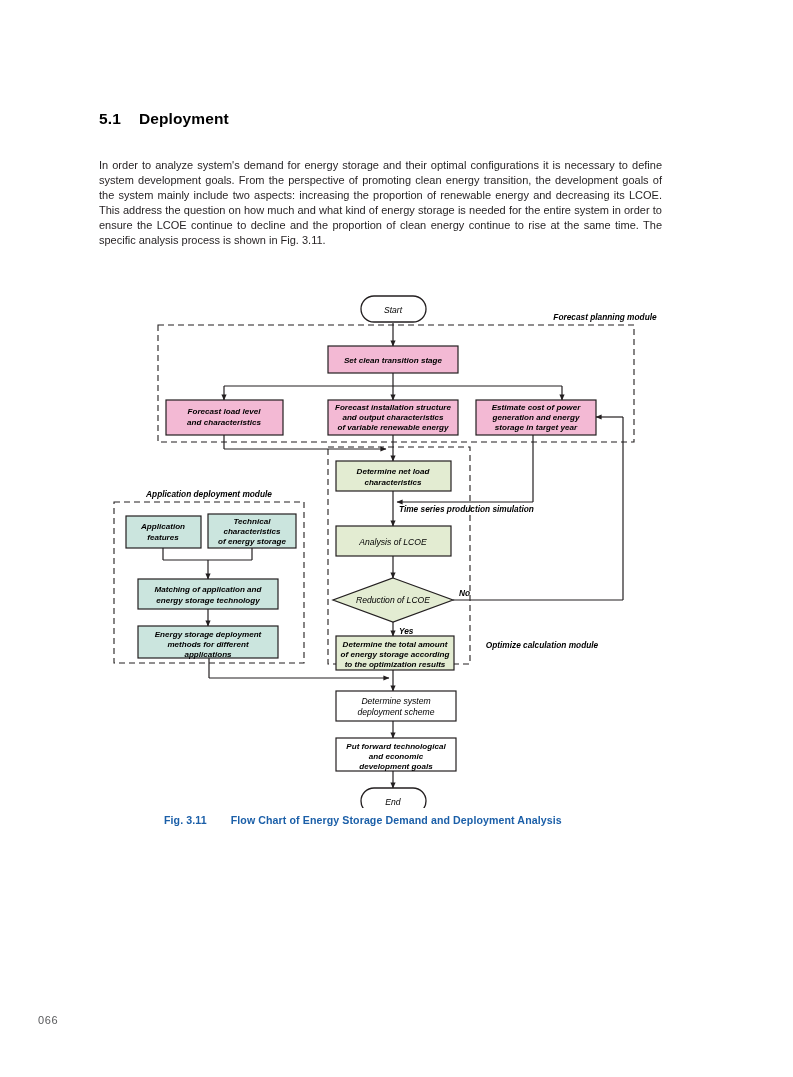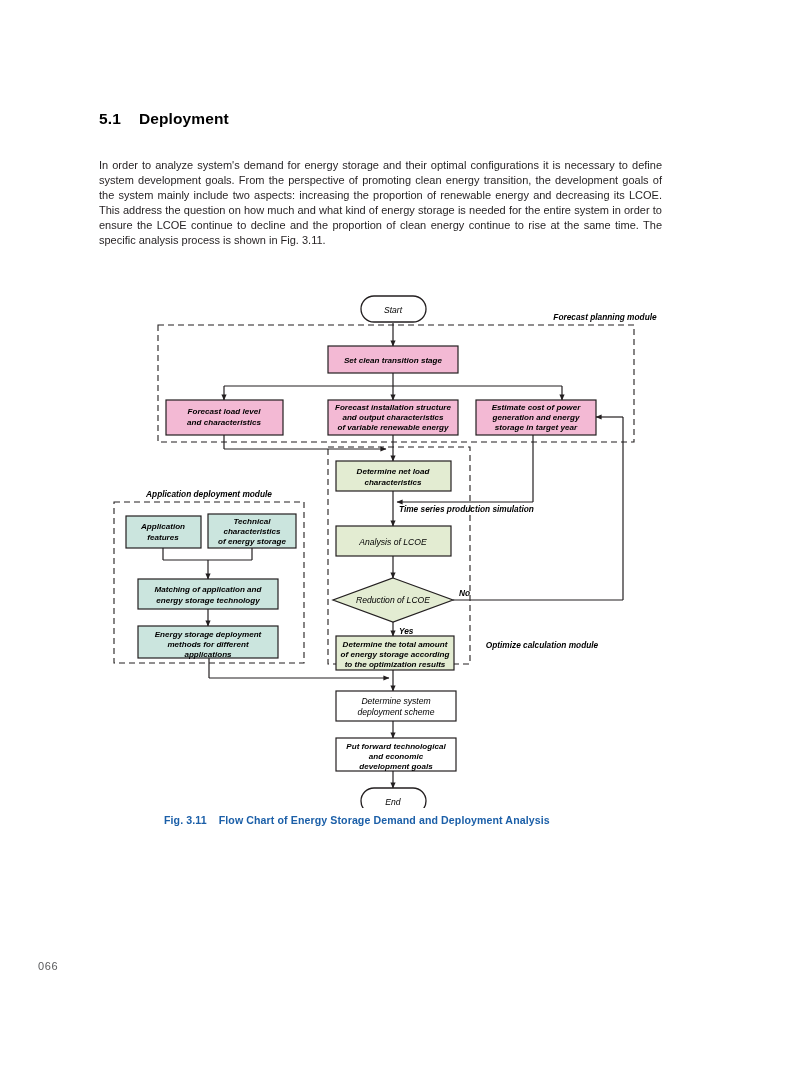--- a/index.html
+++ b/index.html
@@ -54,27 +54,27 @@
   .figure-caption {
     position: absolute;
     left: 164px;
     top: 814px;
     font-size: 10.6px;
     font-weight: bold;
     color: #1b5fa8;
     letter-spacing: 0.1px;
   }
   .figure-caption .cap-num {
-    margin-right: 12px;
+    margin-right: 24px;
     text-align: right;
   }
   .folio {
     position: absolute;
     left: 38px;
-    top: 960px;
+    top: 1014px;
     font-size: 11px;
     color: #58595b;
     letter-spacing: 0.6px;
   }
   svg { display: block; }
   svg text {
     font-family: "Liberation Sans", sans-serif;
     fill: #000000;
   }
   .nodetext { font-size: 8.1px; font-weight: bold; }

